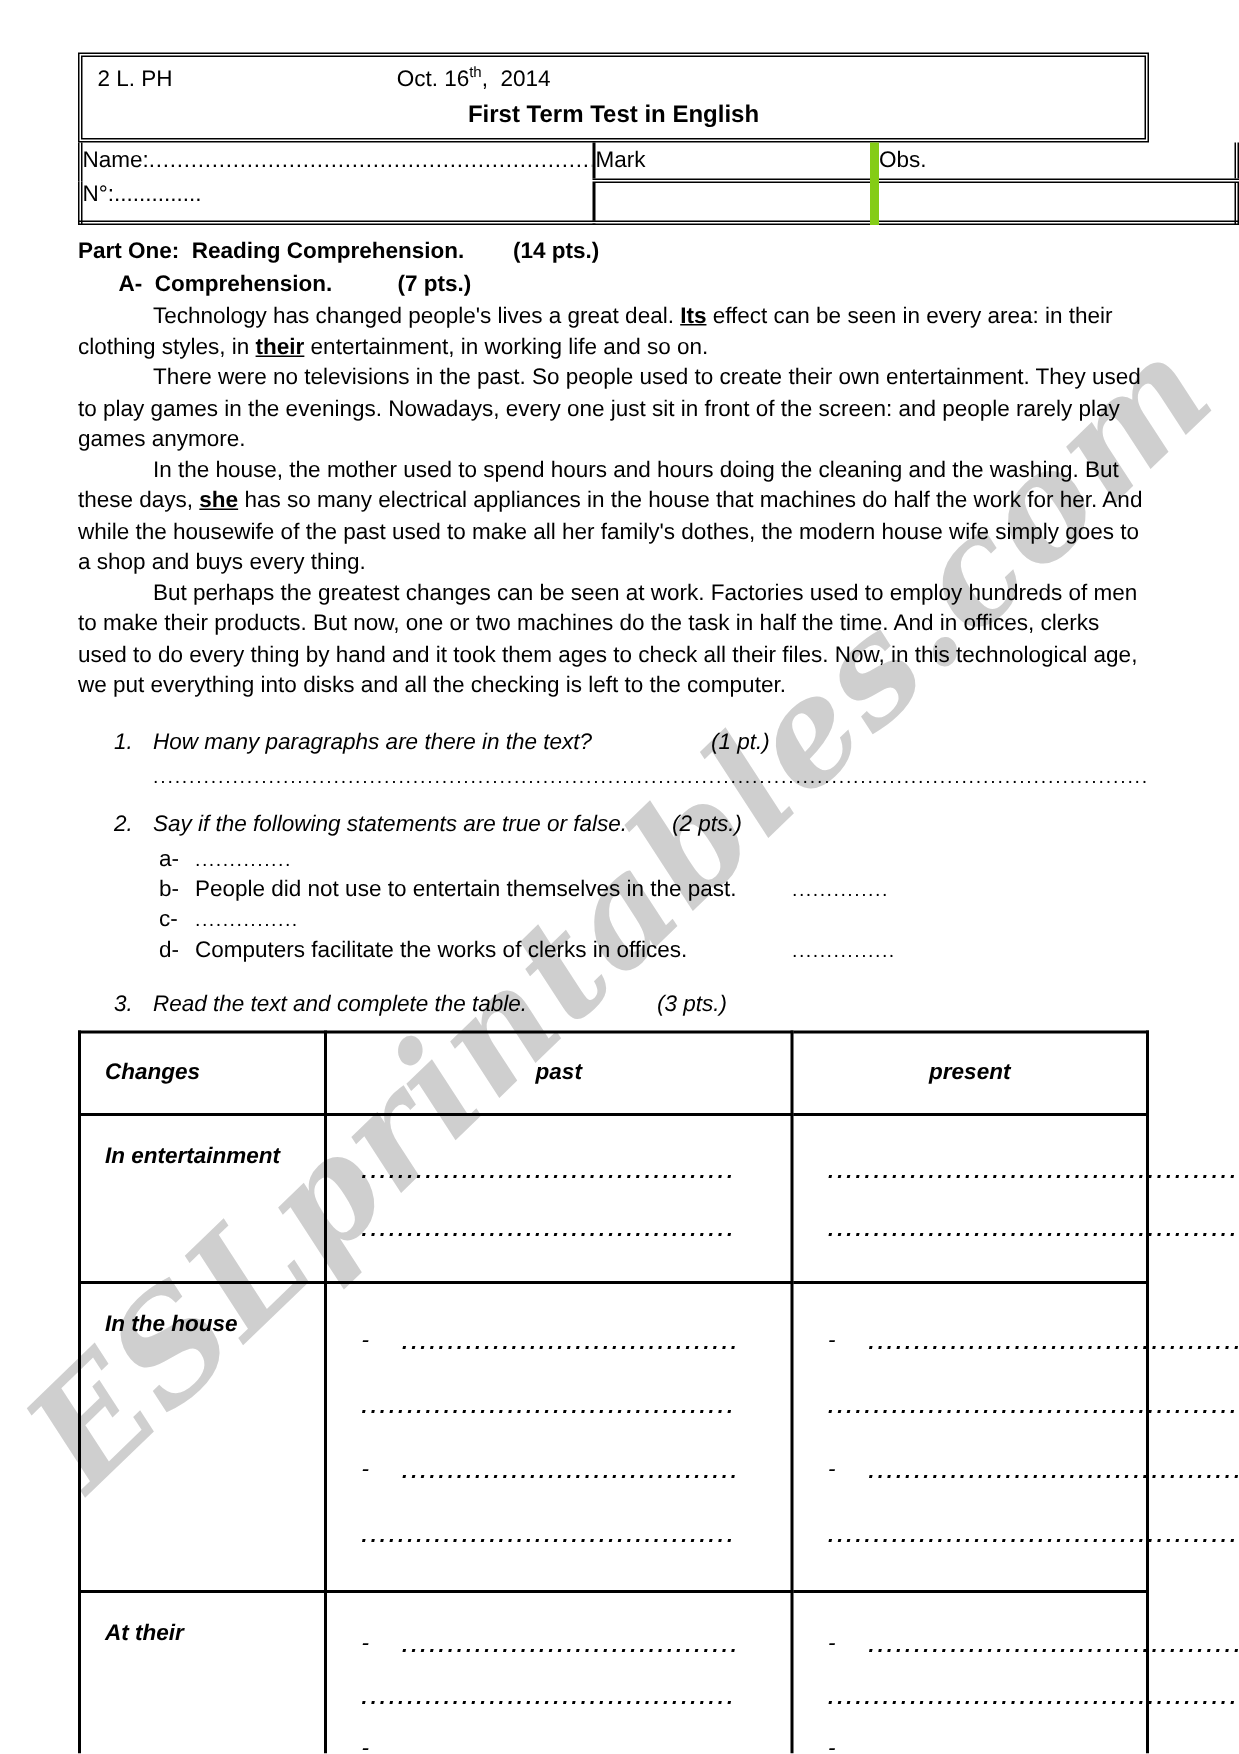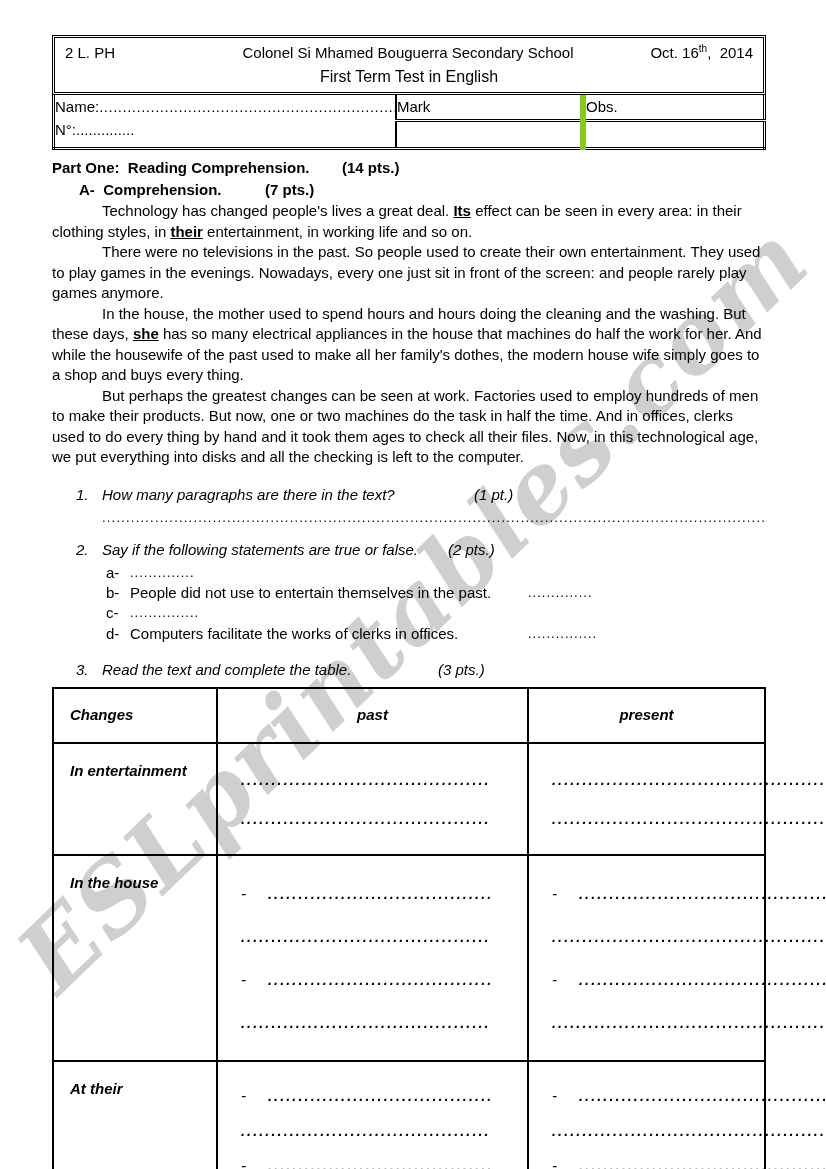--- a/index.html
+++ b/index.html
@@ -17,23 +17,23 @@
 
   .content{position:absolute;left:52px;top:35px;width:714px;z-index:1;font-size:15px;}
 
   
   .hdr-box{border:3px double #000;padding:2px 10px 4px;}
   .hdr-row1{display:flex;line-height:25px;align-items:flex-start;}
   .class-label{width:150px;}
   .school{flex:1;text-align:center;}
   .date{width:152px;text-align:right;white-space:pre;}
   .sup{font-size:10px;vertical-align:super;line-height:0;}
-  .hdr-title{text-align:center;font-weight:normal;font-size:16px;line-height:23px;}
-
-  table.info-table{width:714px;border-collapse:collapse;border:3px double #000;border-top:none;table-layout:fixed;}
+  .hdr-title{text-align:center;font-weight:bold;font-size:16px;line-height:23px;}
+
+  table.info-table{width:774px;border-collapse:collapse;border:3px double #000;border-top:none;table-layout:fixed;}
   table.info-table td{padding:0;}
   td.name-cell{width:340px;border-right:2px solid #000;padding:1px 6px 2px;vertical-align:top;line-height:23px;}
   .fillline{display:flex;overflow:hidden;white-space:nowrap;}
   .dotfill{overflow:hidden;white-space:nowrap;flex:1;letter-spacing:.5px;}
   td.mark-cell,td.obs-cell{border-bottom:3px double #000;height:24px;line-height:24px;}
   td.obs-cell,td.empty-obs{border-left:6px solid #84cc16;}
   td.empty-mark,td.empty-obs{height:25px;}
   td.mark-cell{width:183px;}
 
   
@@ -91,21 +91,20 @@
 
 <div class="page">
 
   <div class="watermark">ESLprintables.com</div>
 
   <div class="content">
 
     <div class="hdr-box">
       <div class="hdr-row1">
         <span class="class-label">2 L. PH</span>
-        <span class="school">Colonel Si Mhamed Bouguerra Secondary School</span>
         <span class="date"><span>Oct. 16</span><span class="sup">th</span><span>,  2014</span></span>
       </div>
       <div class="hdr-title">First Term Test in English</div>
     </div>
 
     <table class="info-table">
       <tbody>
           <tr>
         <td class="name-cell" rowspan="2">
           <div class="fillline">

